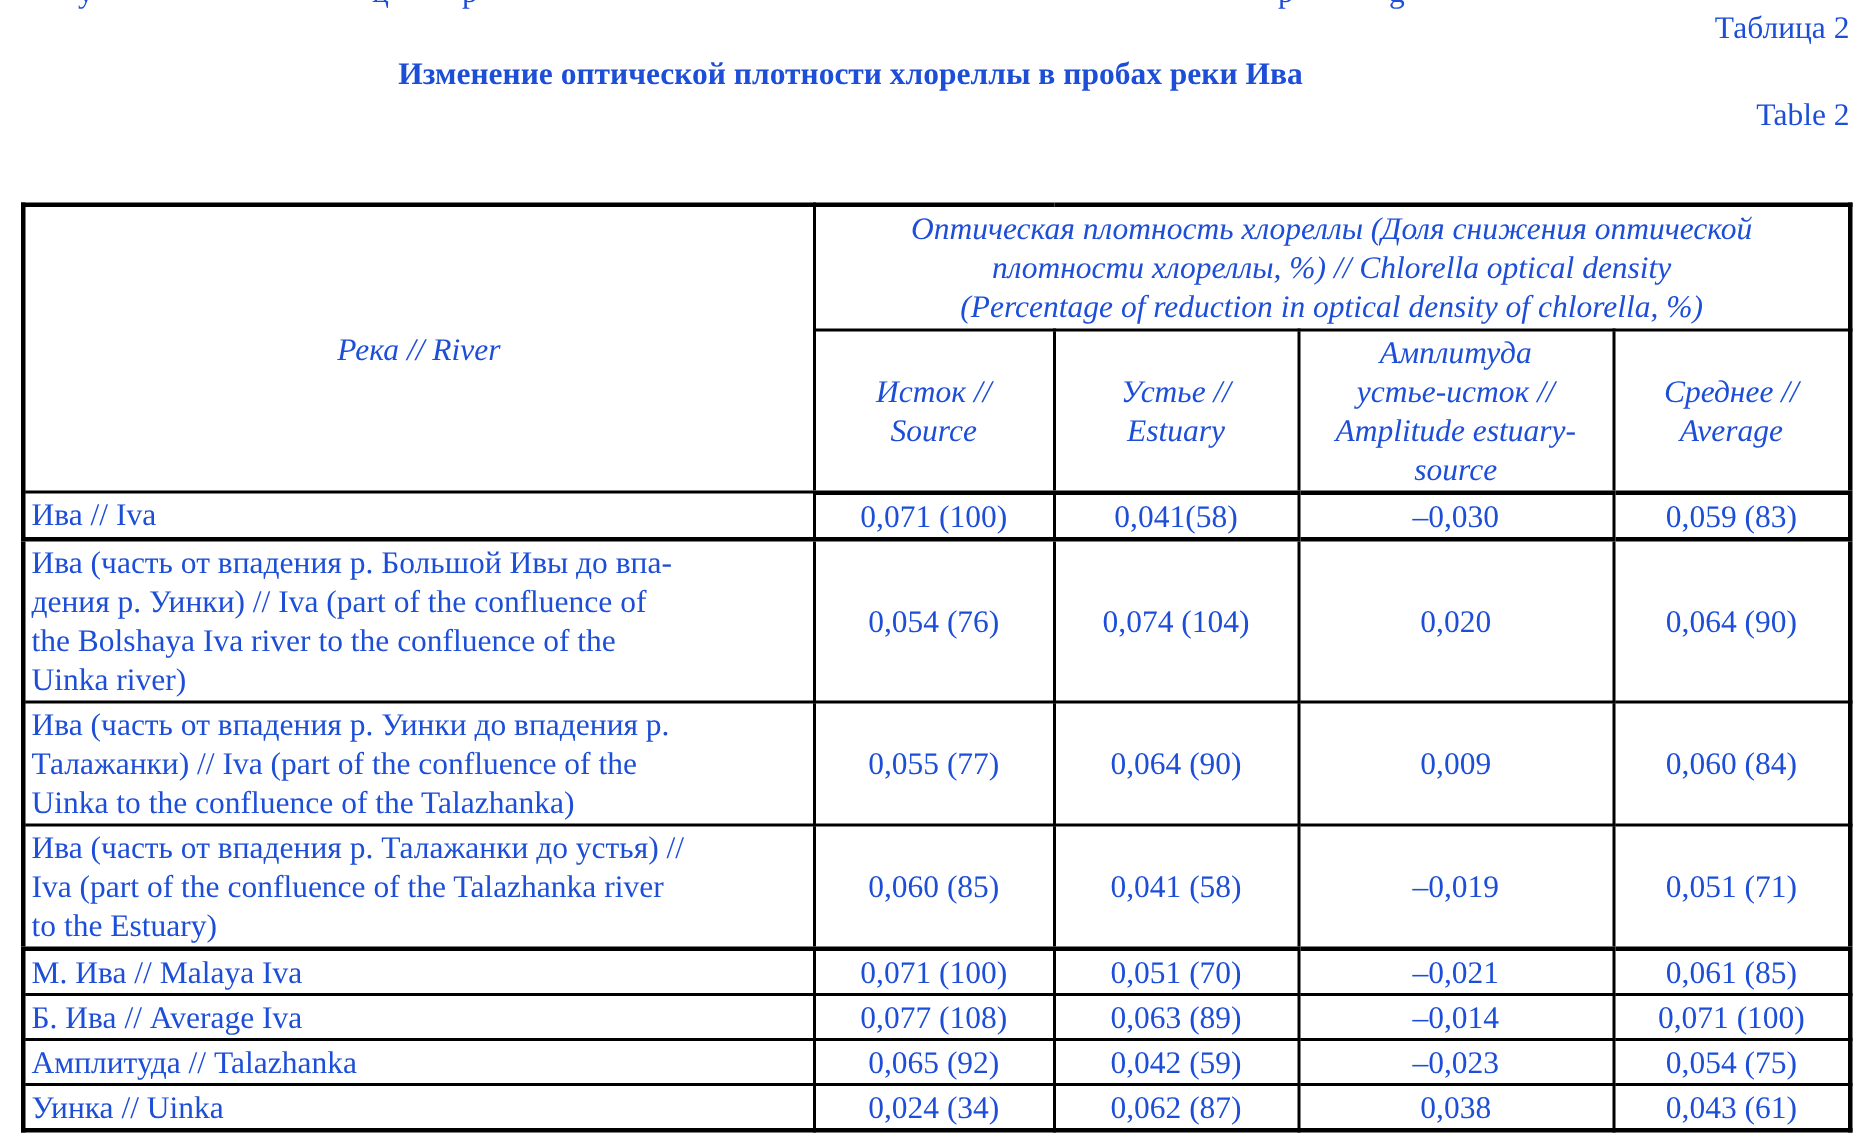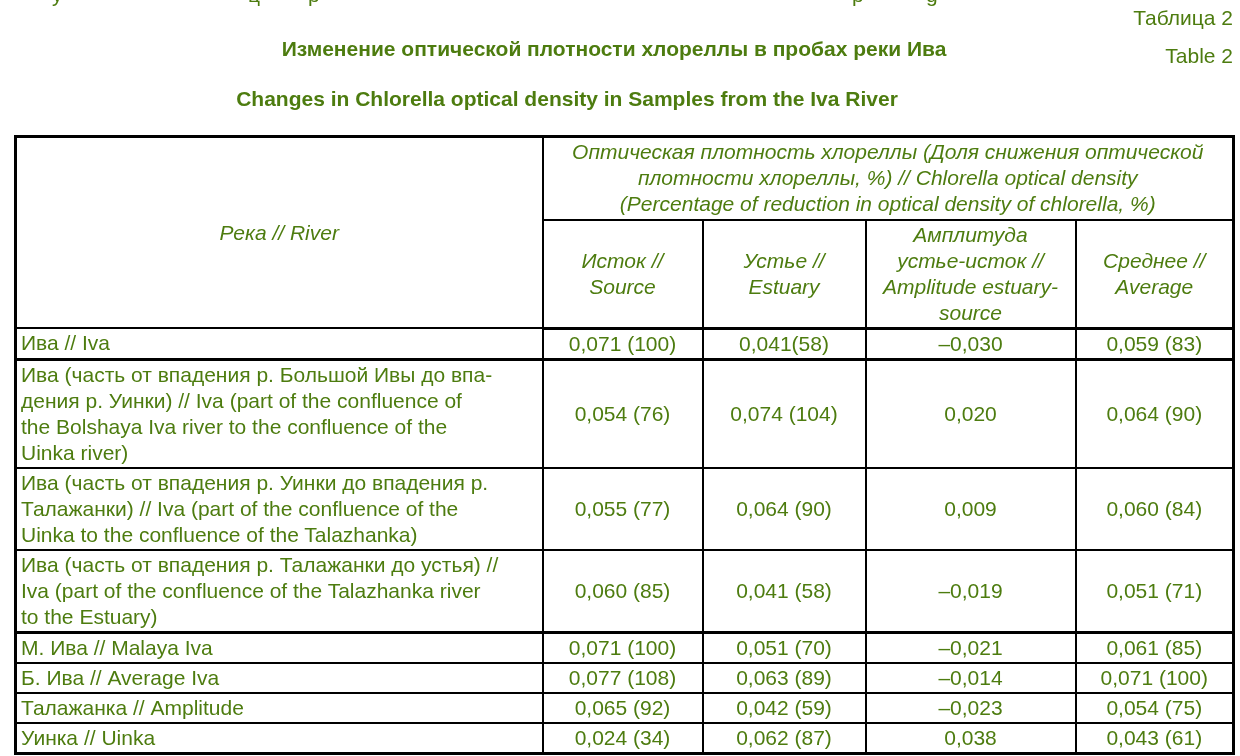--- a/index.html
+++ b/index.html
@@ -5,22 +5,22 @@
   html, body {
     margin: 0;
     padding: 0;
     background: #ffffff;
   }
   #page {
     position: relative;
     width: 1240px;
     height: 756px;
     background: #ffffff;
-    font-family: Liberation Sans, sans-serif;
-    color: #4d7c0f;
+    font-family: Liberation Serif, serif;
+    color: #1d4ed8;
     overflow: hidden;
   }
 
   
   #top-clipped {
     position: absolute;
     top: 0; left: 0;
     width: 100%;
     height: 9px;
     overflow: hidden;
@@ -39,31 +39,31 @@
 
   
   .right-label {
     position: absolute;
     right: 7px;
     font-size: 21px;
     line-height: 24px;
     text-align: right;
   }
   #label-ru { top: 6px; }
-  #label-en { top: 44px; }
+  #label-en { top: 64px; }
   .center-title {
     position: absolute;
     left: 0;
     width: 1134px; 
     text-align: center;
     font-size: 21px;
     font-weight: bold;
     line-height: 24px;
   }
-  #title-ru { top: 37px; padding-left: 47px; }
+  #title-ru { top: 37px; }
   #title-en { top: 87px; }
 
   
   #table-wrap {
     position: absolute;
     top: 135px;
     left: 14px;
   }
   table.doc-table {
     border-collapse: collapse;
@@ -115,21 +115,20 @@
     <span class="frag1">у</span>
     <span class="frag2">ц</span>
     <span class="frag3">р</span>
     <span class="frag4">р</span>
     <span class="frag5">g</span>
   </div>
 
   <div id="label-ru" class="right-label">Таблица 2</div>
   <div id="title-ru" class="center-title">Изменение оптической плотности хлореллы в пробах реки Ива</div>
   <div id="label-en" class="right-label">Table 2</div>
-  <div id="title-en" class="center-title">Changes in Chlorella optical density in Samples from the Iva River</div>
 
   <div id="table-wrap">
     <table class="doc-table">
       <colgroup>
         <col style="width:527px">
         <col style="width:160px">
         <col style="width:163px">
         <col style="width:210px">
         <col style="width:158px">
       </colgroup>
@@ -196,21 +195,21 @@
           <td class="value-cell">0,061 (85)</td>
         </tr>
         <tr class="row-6">
           <td class="river-cell">Б. Ива // Average Iva</td>
           <td class="value-cell">0,077 (108)</td>
           <td class="value-cell">0,063 (89)</td>
           <td class="value-cell">–0,014</td>
           <td class="value-cell">0,071 (100)</td>
         </tr>
         <tr class="row-7">
-          <td class="river-cell">Талажанка // Amplitude</td>
+          <td class="river-cell">Амплитуда // Talazhanka</td>
           <td class="value-cell">0,065 (92)</td>
           <td class="value-cell">0,042 (59)</td>
           <td class="value-cell">–0,023</td>
           <td class="value-cell">0,054 (75)</td>
         </tr>
         <tr class="row-8">
           <td class="river-cell">Уинка // Uinka</td>
           <td class="value-cell">0,024 (34)</td>
           <td class="value-cell">0,062 (87)</td>
           <td class="value-cell">0,038</td>

